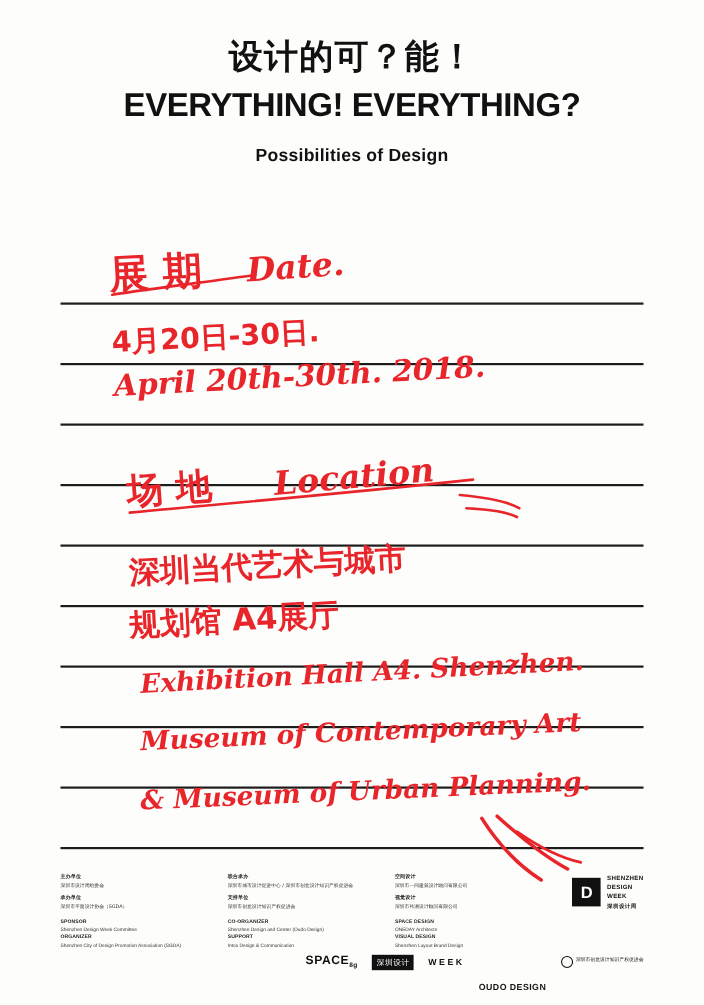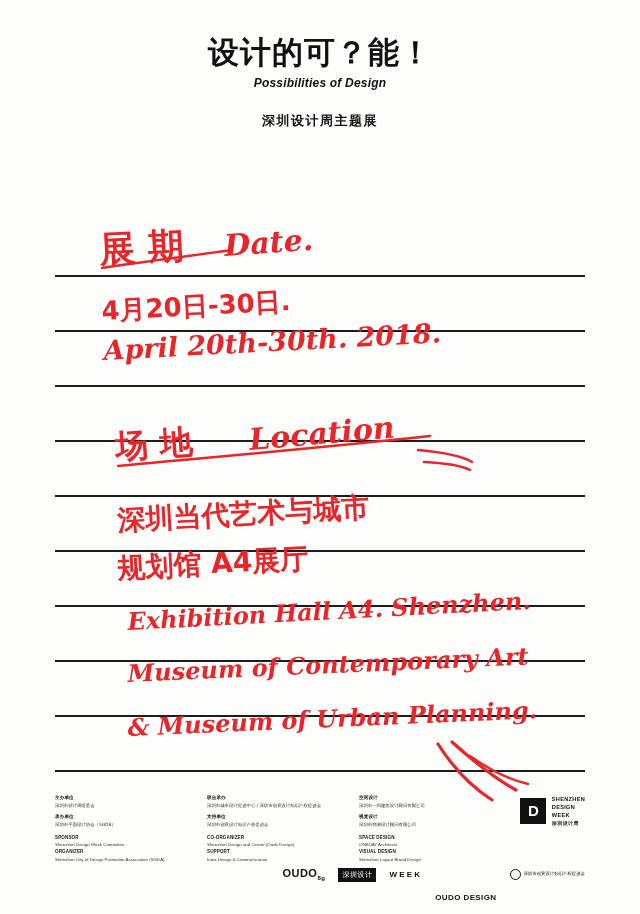--- a/index.html
+++ b/index.html
@@ -42,26 +42,25 @@
     font-family: "Liberation Sans", sans-serif;
     font-size: 30px;
     font-weight: 700;
     letter-spacing: -0.4px;
     color: #111;
     margin-top: 9px;
     line-height: 1.05;
   }
   .subtitle-en {
     font-family: "Liberation Sans", sans-serif;
-    font-size: 12px;
-    font-weight: 700;
-    color: #111;
-    margin-top: 5px;
+    font-size: 16px;
+    font-weight: 700;
+    color: #111;
+    margin-top: 21px;
     letter-spacing: 0.2px;
-    font-style: italic;
   }
   .sub-cn {
     font-family: "DejaVu Sans", sans-serif;
     font-size: 13px;
     font-weight: 700;
     color: #111;
     margin-top: 22px;
     letter-spacing: 1.5px;
   }
   .sub-en-small {
@@ -267,22 +266,22 @@
     border-radius: 50%;
   }
 </style>
 </head>
 <body>
 
 <div class="poster">
 
   <div class="header">
     <div class="title-cn">设计的可？能！</div>
+    <div class="title-en">EVERYTHING! EVERYTHING?</div>
     <div class="subtitle-en">Possibilities of Design</div>
-    <div class="sub-cn">深圳设计周主题展</div>
   </div>
 
   <div class="rules">
     <div class="rule" style="top:275px"></div>
     <div class="rule" style="top:330px"></div>
     <div class="rule" style="top:385px"></div>
     <div class="rule" style="top:440px"></div>
     <div class="rule" style="top:495px"></div>
     <div class="rule" style="top:550px"></div>
     <div class="rule" style="top:605px"></div>
@@ -383,21 +382,21 @@
       <div>
         <div class="sdw-text">SHENZHEN</div>
         <div class="sdw-text">DESIGN</div>
         <div class="sdw-text">WEEK</div>
         <div class="sdw-text-cn">深圳设计周</div>
       </div>
     </div>
 
     <div class="logo-row">
       <div class="logo-item logo-sopa">
-        <span>OUDO</span><sub>8g</sub>
+        <span>SPACE</span><sub>8g</sub>
       </div>
       <div class="logo-box">深圳设计</div>
       <div class="logo-item logo-intox">WEEK</div>
       <div class="logo-item logo-oudo">OUDO DESIGN</div>
       <div class="logo-last">
         <span class="logo-dot"></span>
         <span>深圳市创意设计知识产权促进会</span>
       </div>
     </div>
   </div>

